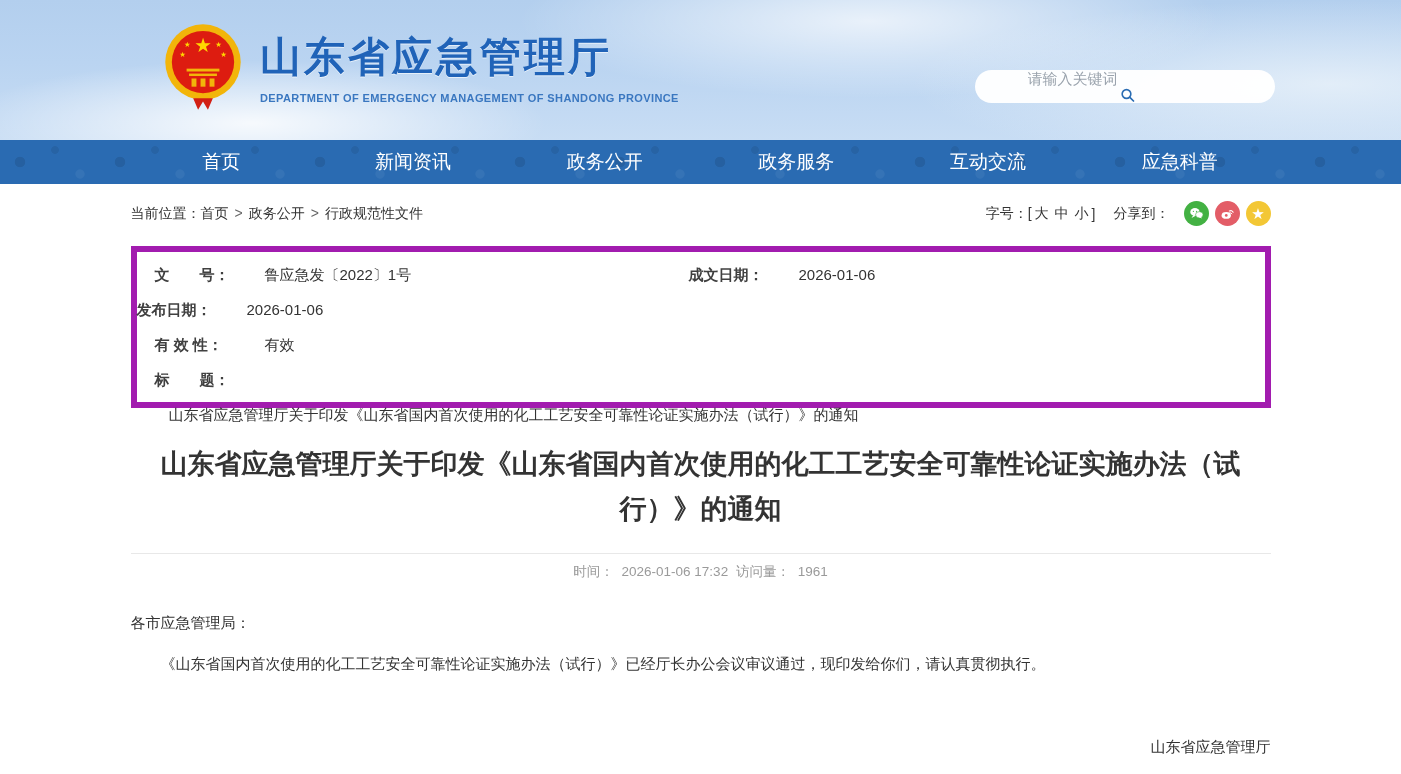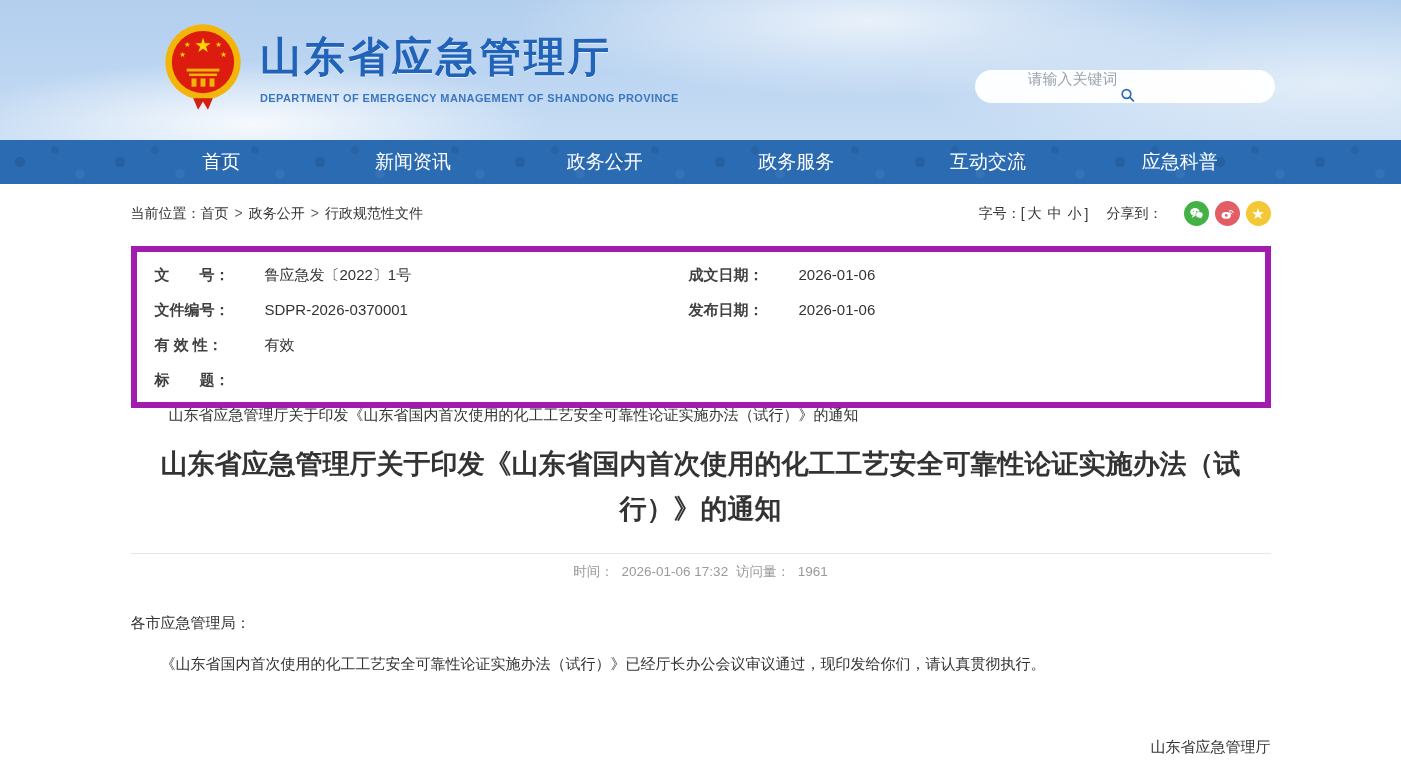--- a/index.html
+++ b/index.html
@@ -38,21 +38,21 @@
   .nav a{ flex:1; text-align:center; line-height:44px; color:#fff; font-size:19px;
     text-decoration:none; cursor:pointer; }
 
   
   .crumb-row{ width:1140px; margin:0 auto; padding-top:17px; display:flex;
     justify-content:space-between; align-items:center; font-size:14px; color:#333; }
   .crumb a{ color:#333; text-decoration:none; cursor:pointer; }
   .crumb .sep{ color:#666; margin:0 6px; }
   .tools{ display:flex; align-items:center; font-size:14px; color:#333; }
   .tools .size-btn{ cursor:pointer; margin:0 3px; }
-  .tools .share-label{ margin-left:18px; margin-right:15px; }
+  .tools .share-label{ margin-left:18px; margin-right:8px; }
   .share-icon{ width:25px; height:25px; border-radius:50%; margin-left:6px; display:flex;
     align-items:center; justify-content:center; cursor:pointer; }
   .share-icon svg{ width:15px; height:15px; }
   .share-wechat{ background:#43b143; }
   .share-weibo{ background:#e35d67; }
   .share-qzone{ background:#f3c735; color:#fff; font-size:15px; }
 
   
   .doc-info{ width:1140px; margin:20px auto 0; border:6px solid #a21caf; padding:5px 0; }
   .doc-row{ display:flex; height:35px; line-height:35px; font-size:15px; }
@@ -157,24 +157,20 @@
     <div class="doc-col c1">
       <span class="doc-label">文　　号：</span>
       <span class="doc-value">鲁应急发〔2022〕1号</span>
     </div>
     <div class="doc-col">
       <span class="doc-label">成文日期：</span>
       <span class="doc-value">2026-01-06</span>
     </div>
   </div>
   <div class="doc-row">
-    <div class="doc-col c1">
-      <span class="doc-label">文件编号：</span>
-      <span class="doc-value">SDPR-2026-0370001</span>
-    </div>
     <div class="doc-col">
       <span class="doc-label">发布日期：</span>
       <span class="doc-value">2026-01-06</span>
     </div>
   </div>
   <div class="doc-row">
     <div class="doc-col c1">
       <span class="doc-label">有 效 性：</span>
       <span class="doc-value">有效</span>
     </div>

